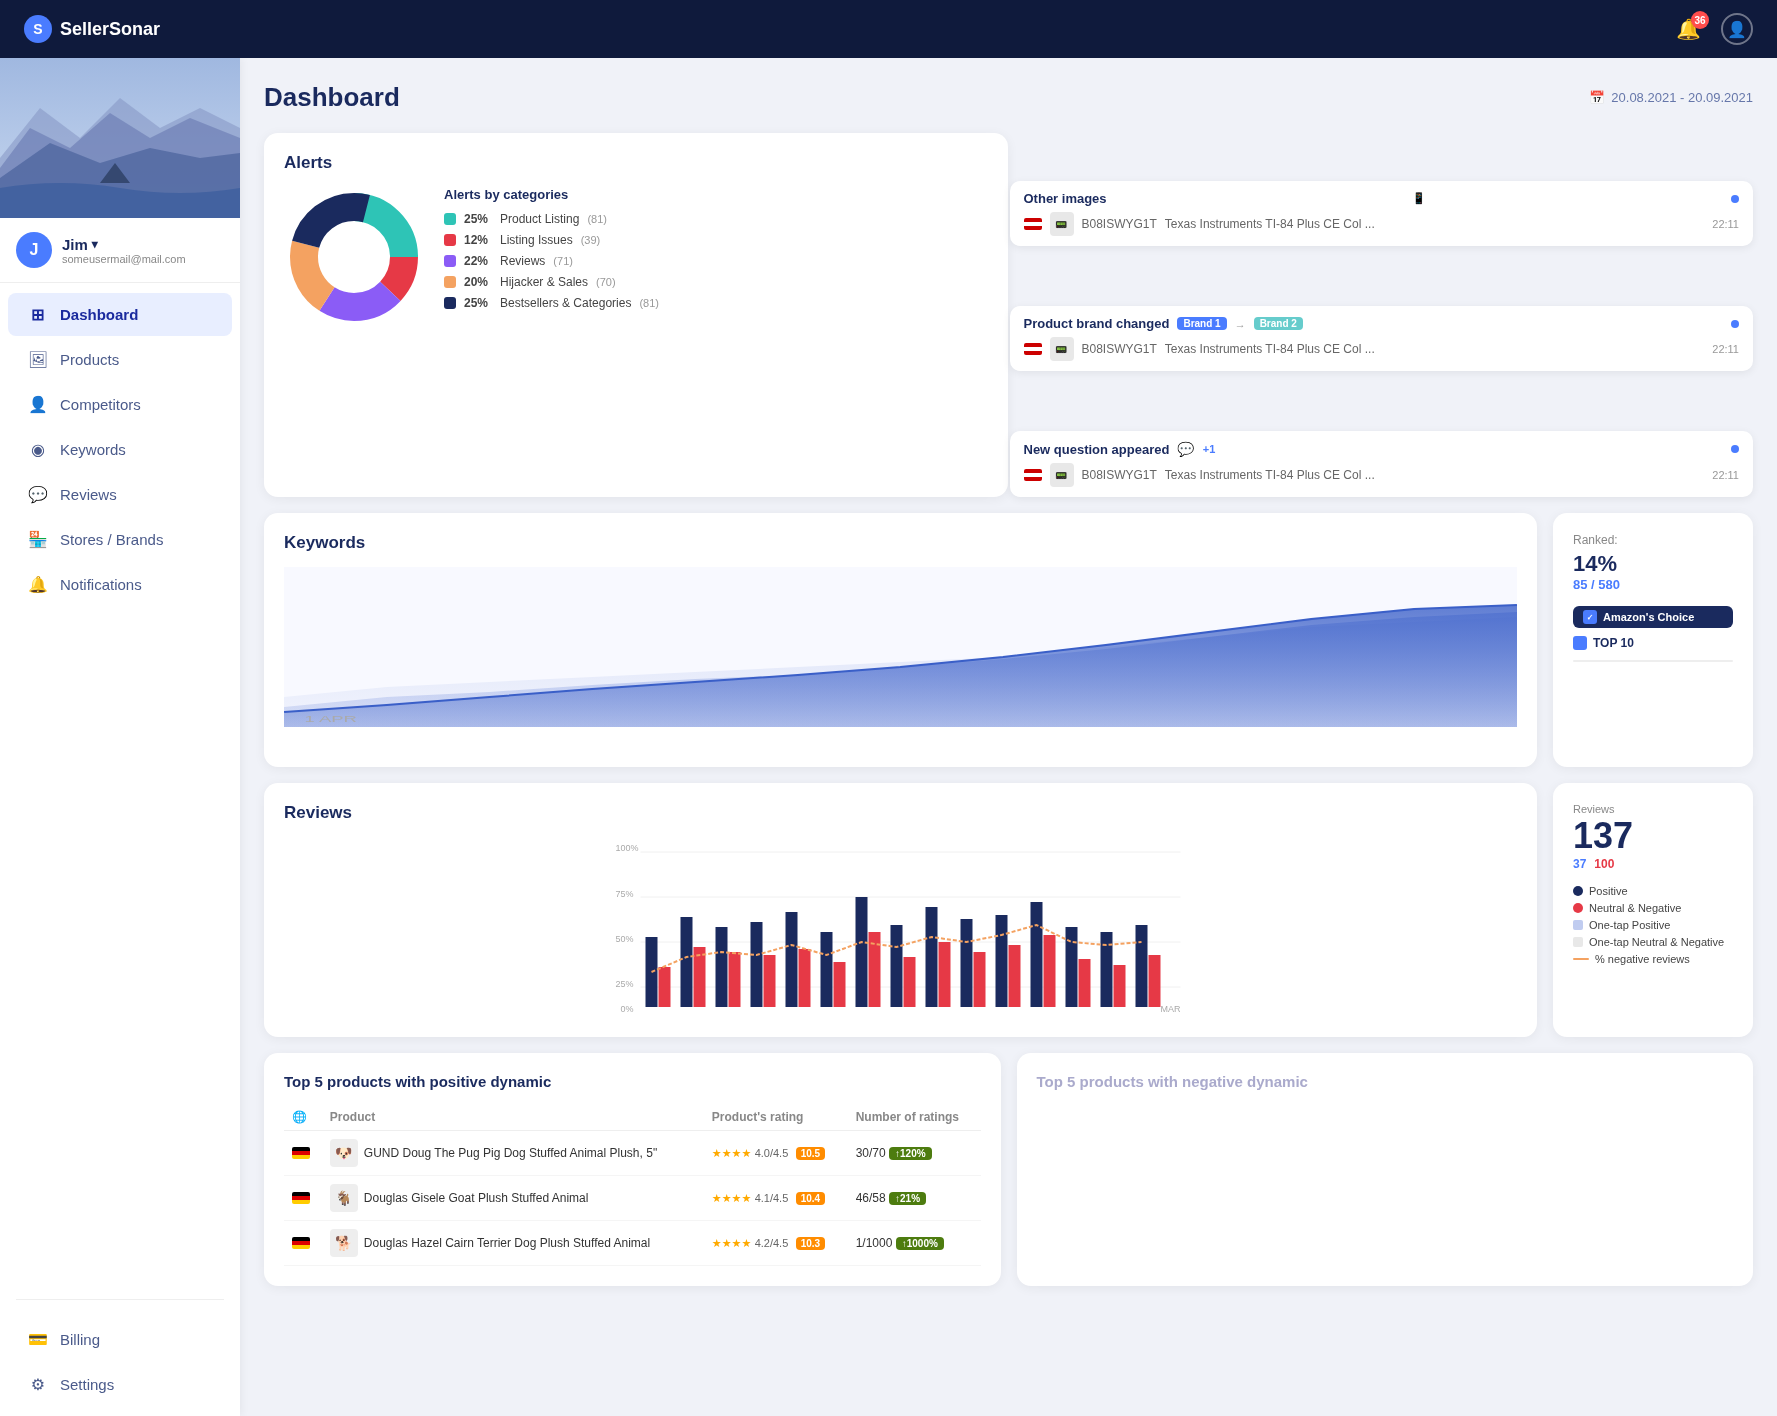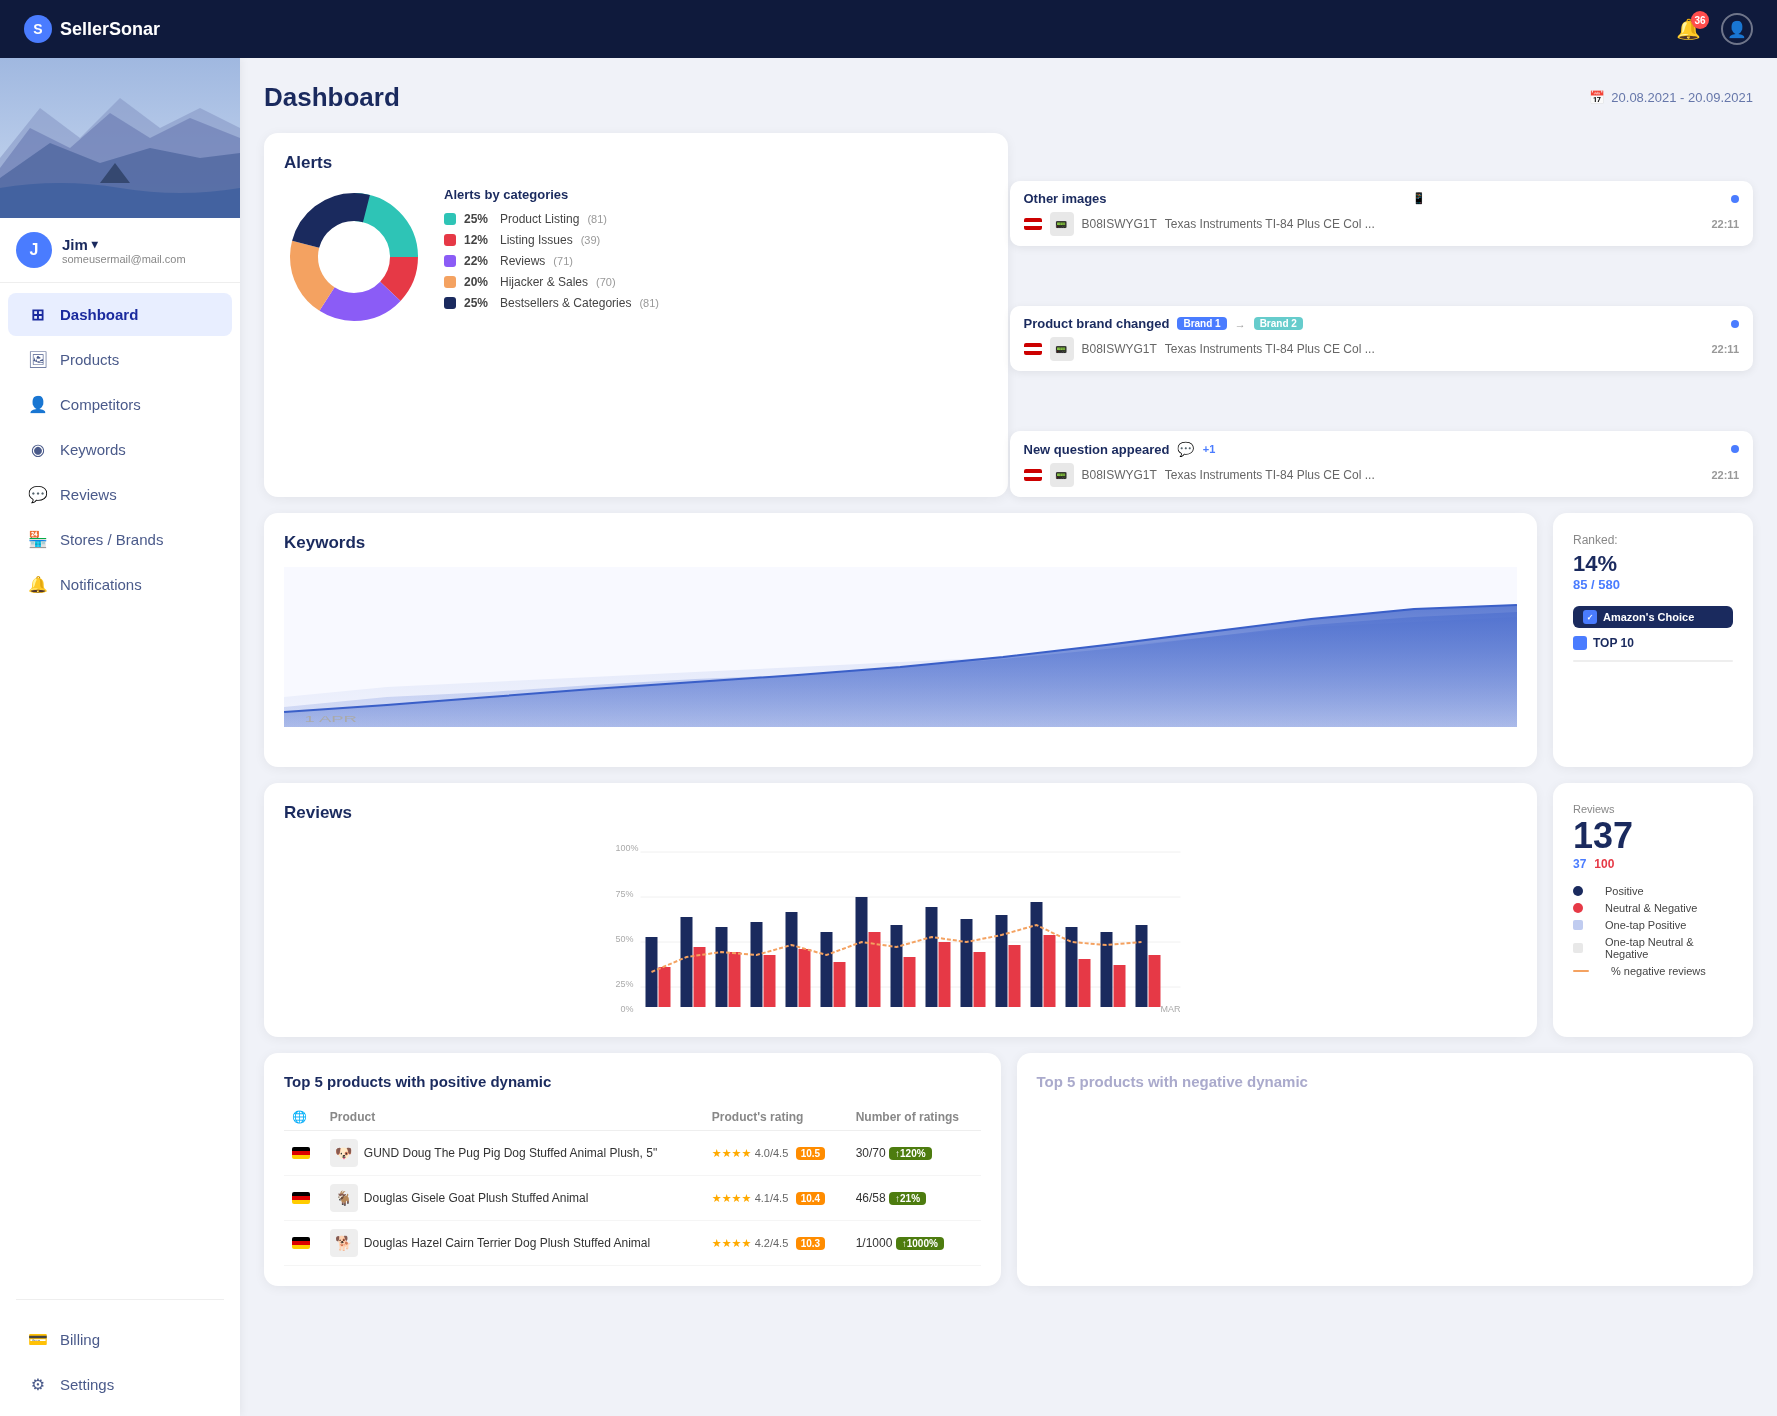--- a/index.html
+++ b/index.html
@@ -244,21 +244,21 @@
       font-size: 10px;
       font-weight: 600;
     }
     .brand-badge.b2 { background: #6cc; }
     .alert-notif-row {
       display: flex;
       align-items: center;
       gap: 8px;
       color: #666;
     }
-    .alert-time { margin-left: auto; color: #999; font-size: 11px; font-weight: bold; }
+    .alert-time { margin-left: auto; color: #999; font-size: 11px; }
     .alert-dot {
       width: 8px; height: 8px;
       border-radius: 50%;
       background: #4a7cff;
       margin-left: auto;
       flex-shrink: 0;
     }
     .alert-img {
       width: 24px; height: 24px;
       background: #e8e8e8;
@@ -338,21 +338,21 @@
       display: flex; gap: 8px;
       margin-bottom: 14px;
     }
     .rev-sub span {
       font-size: 12px;
       font-weight: 600;
     }
     .rev-legend-item {
       display: flex;
       align-items: center;
-      gap: 22px;
+      gap: 6px;
       font-size: 11px;
       color: #444;
       margin-bottom: 5px;
     }
     .rev-dot {
       width: 10px; height: 10px;
       border-radius: 50%;
       flex-shrink: 0;
     }
     .rev-square {

